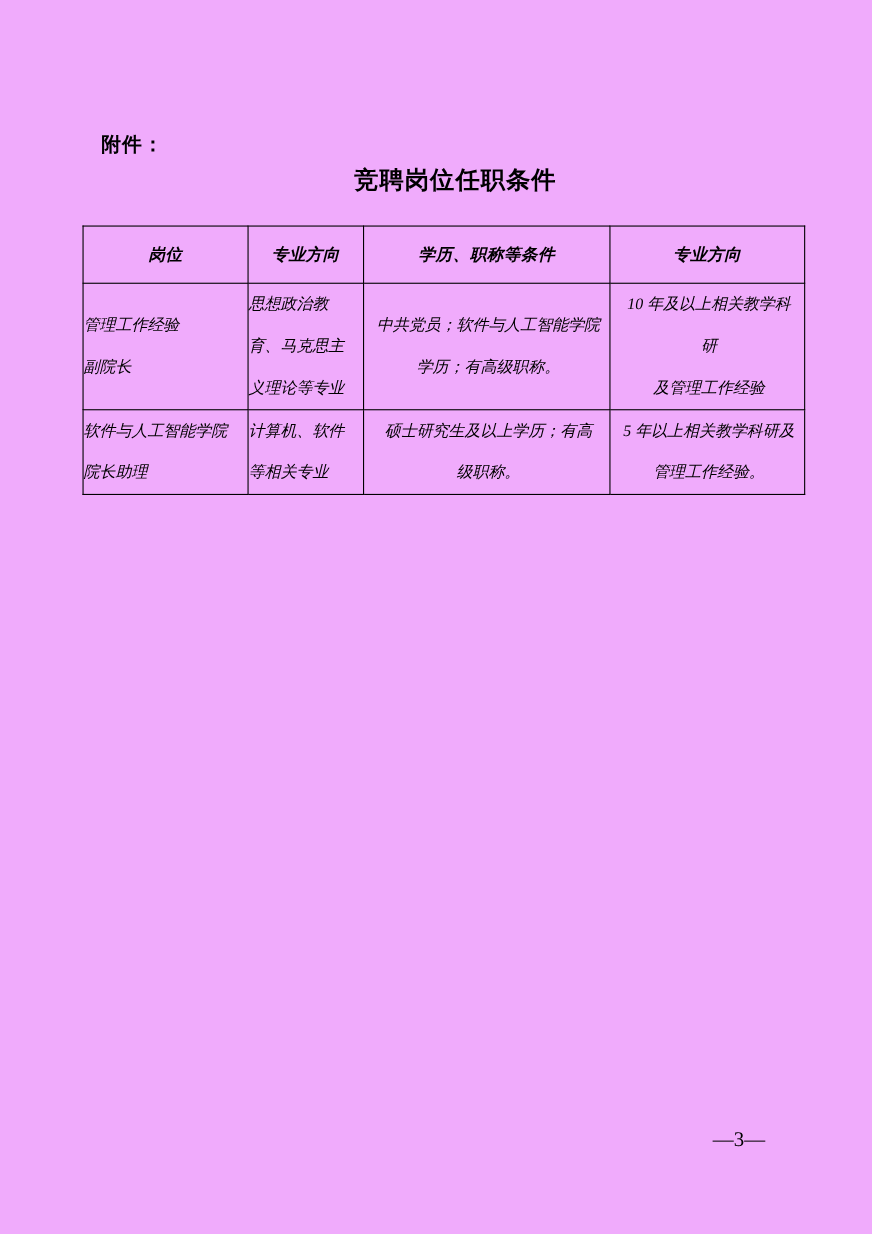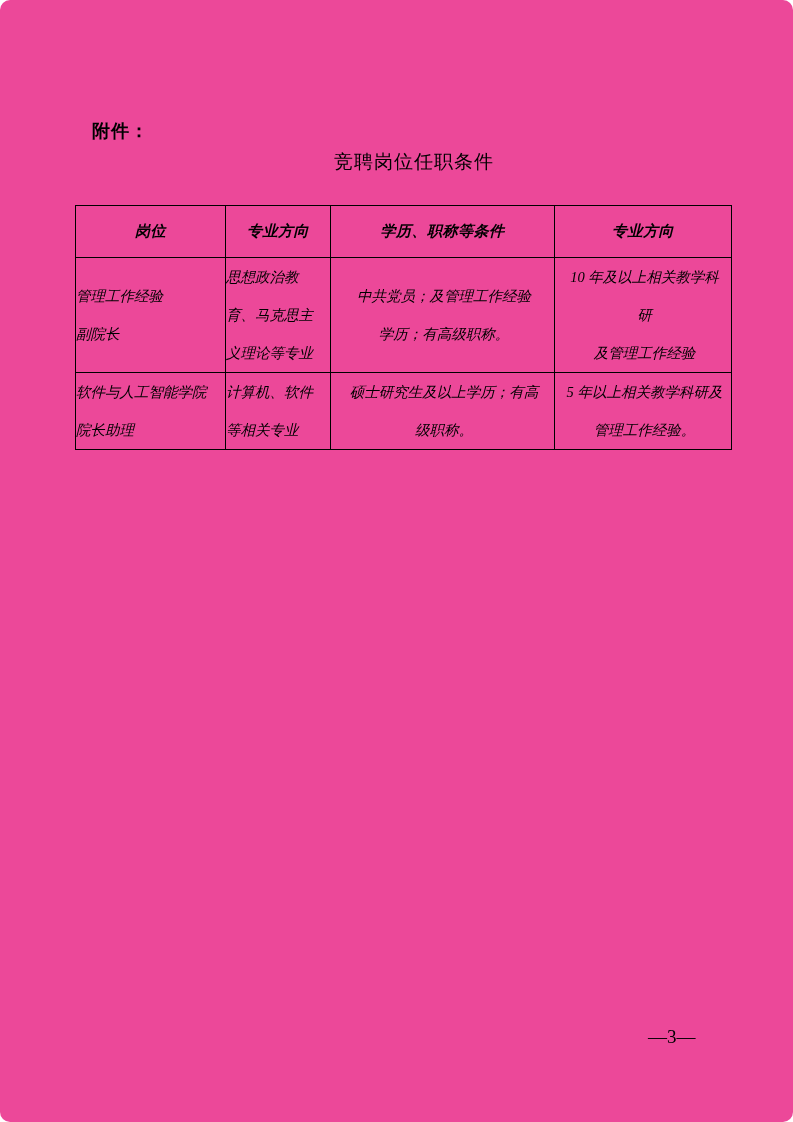--- a/index.html
+++ b/index.html
@@ -5,40 +5,39 @@
   * { margin: 0; padding: 0; box-sizing: border-box; }
   html, body {
     background: #ffffff;
     font-family: "Liberation Serif", "DejaVu Serif", serif;
     color: #000000;
   }
   .page {
     position: relative;
     width: 793px;
     height: 1122px;
-    background: #ec4899;
+    background: #f0abfc;
     overflow: hidden;
-    border-radius: 10px;
   }
   .attachment-label {
     position: absolute;
     left: 92px;
     top: 119px;
     font-size: 18px;
     font-weight: bold;
     letter-spacing: 1px;
   }
   .doc-title {
     position: absolute;
     left: 0;
     top: 149px;
     width: 780px;
     text-align: center;
-    font-size: 19px;
-    font-weight: normal;
+    font-size: 22px;
+    font-weight: bold;
     letter-spacing: 1px;
     padding-left: 48px;
   }
   table.positions {
     position: absolute;
     left: 75px;
     top: 205px;
     width: 639px;
     border-collapse: collapse;
     table-layout: fixed;
@@ -95,21 +94,21 @@
         <th class="col-experience">专业方向</th>
       </tr>
     </thead>
     <tbody>
       <tr class="row-1">
         <td class="cell-center">管理工作经验
 副院长</td>
         <td class="cell-center">思想政治教
 育、马克思主
 义理论等专业</td>
-        <td class="cell-left">中共党员；及管理工作经验
+        <td class="cell-left">中共党员；软件与人工智能学院
 学历；有高级职称。</td>
         <td class="cell-left">10 年及以上相关教学科研
 及管理工作经验</td>
       </tr>
       <tr class="row-2">
         <td class="cell-center">软件与人工智能学院
 院长助理</td>
         <td class="cell-center">计算机、软件
 等相关专业</td>
         <td class="cell-left">硕士研究生及以上学历；有高

